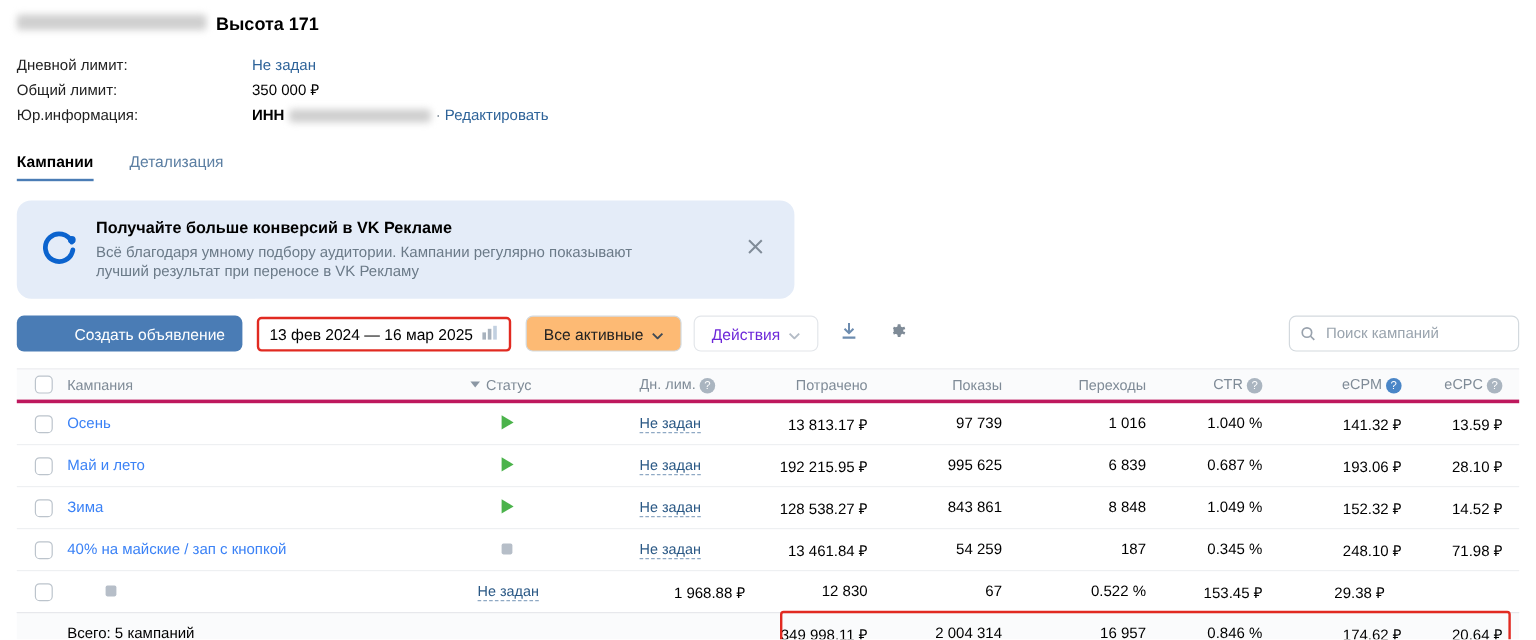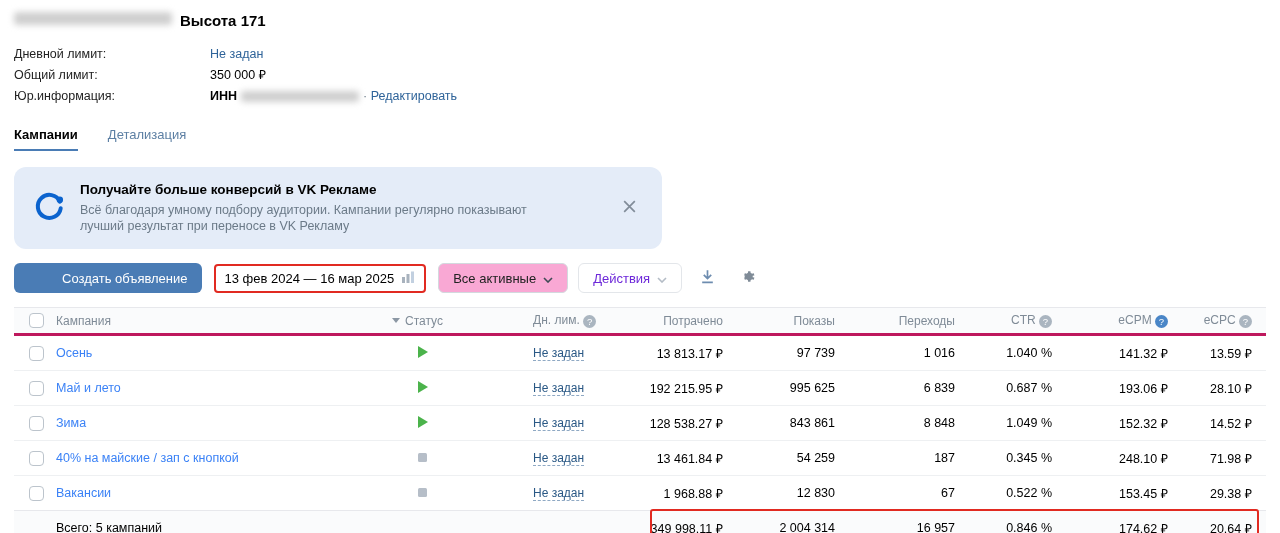--- a/index.html
+++ b/index.html
@@ -28,21 +28,21 @@
   .banner-icon { flex:0 0 34px; margin-top:6px; }
   .banner-title { font-size:13.5px; font-weight:bold; color:#000; margin-bottom:5px; }
   .banner-text { font-size:12.5px; color:#6b7a88; line-height:16px; max-width:452px; }
   .banner-close { margin-left:auto; align-self:center; cursor:pointer; padding:4px; }
 
   
   .toolbar { margin-top:14px; display:flex; align-items:center; gap:10px; }
   .btn { font-size:13px; height:30px; display:inline-flex; align-items:center; gap:7px; border-radius:6px; padding:0 14px; cursor:pointer; white-space:nowrap; border:none; background:none; font-family:inherit; }
   .btn-primary { background:#4a7cb5; color:#fff;padding-left:48px; }
   .btn-soft { background:#ecf1f6; color:#5f88b6; }
-  .btn-outline { background:#f9a8d4; border:1px solid #d3d9de; color:#222; }
+  .btn-outline { background:#fdba74; border:1px solid #d3d9de; color:#222; }
   .btn-disabled { background:#fff; border:1px solid #e3e6ea; color:#6d28d9; cursor:default; }
   .icon-btn { width:30px; height:30px; display:inline-flex; align-items:center; justify-content:center; cursor:pointer; border-radius:6px; }
   .annotation-box { border:2px solid #e12a21; border-radius:4px; padding:4px 9px; display:flex; align-items:center; gap:8px; margin:0 2px; }
   .date-range { font-size:13px; color:#000; cursor:pointer; display:flex; align-items:center; gap:7px; }
   .search-wrap { margin-left:auto; position:relative; width:192px; }
   .search-wrap input { width:100%; height:30px; border:1px solid #d3d9de; border-radius:6px; padding:0 10px 0 30px; font-size:12.5px; color:#222; font-family:inherit; outline:none; }
   .search-wrap input::placeholder { color:#9aa4ae; }
   .search-icon { position:absolute; left:9px; top:8px; }
 
   .info-badge { display:inline-block; width:13px; height:13px; border-radius:50%; background:#aab5c0; color:#fff; font-size:9.5px; line-height:13px; text-align:center; vertical-align:middle; }
@@ -162,20 +162,29 @@
     </div>
 
     <div class="icon-btn">
       <span>
         <svg width="17" height="17" viewBox="0 0 24 24">
             <path fill="#7f8b97" d="M12 8a4 4 0 100 8 4 4 0 000-8zm9.4 5.5l-2.1-.4a7 7 0 000-2.2l2.1-.4c.2 0 .3-.2.3-.4l-.8-2.4c-.1-.2-.3-.3-.5-.2l-2 .7a7 7 0 00-1.9-1.1l-.3-2.1c0-.2-.2-.4-.4-.4h-2.6c-.2 0-.4.2-.4.4l-.3 2.1a7 7 0 00-1.9 1.1l-2-.7c-.2-.1-.4 0-.5.2l-.8 2.4c0 .2 0 .4.3.4l2.1.4a7 7 0 000 2.2l-2.1.4c-.2 0-.3.2-.3.4l.8 2.4c.1.2.3.3.5.2l2-.7c.6.5 1.2.8 1.9 1.1l.3 2.1c0 .2.2.4.4.4h2.6c.2 0 .4-.2.4-.4l.3-2.1a7 7 0 001.9-1.1l2 .7c.2.1.4 0 .5-.2l.8-2.4c0-.2-.1-.4-.3-.4z"></path>
           </svg>
       </span>
     </div>
 
+    <div class="search-wrap">
+      <span class="search-icon">
+        <svg width="14" height="14" viewBox="0 0 16 16" fill="none" stroke="#99a2ad" stroke-width="1.6">
+            <circle cx="7" cy="7" r="4.5"></circle>
+            <path d="M10.5 10.5L14 14"></path>
+          </svg>
+      </span>
+      <input type="text" placeholder="Поиск кампаний" style="">
+    </div>
   </div>
 
   <div class="table">
 
     <div class="trow thead">
       <div class="cell-check">
           <div class="checkbox"></div>
         </div>
       <div>Кампания</div>
       <div class="cell-status-h">
@@ -260,21 +269,20 @@
       <div class="num">187</div>
       <div class="num">0.345 %</div>
       <div class="num">248.10 ₽</div>
       <div class="num last">71.98 ₽</div>
     </div>
 
     <div class="trow tbody-row">
       <div class="cell-check">
           <div class="checkbox"></div>
         </div>
-      <div><span class="campaign-link">Вакансии</span></div>
       <div class="cell-status"><span class="status-icon status-stopped"></span></div>
       <div class="cell-limit"><span class="nz-link">Не задан</span></div>
       <div class="num">1 968.88 ₽</div>
       <div class="num">12 830</div>
       <div class="num">67</div>
       <div class="num">0.522 %</div>
       <div class="num">153.45 ₽</div>
       <div class="num last">29.38 ₽</div>
     </div>
 

